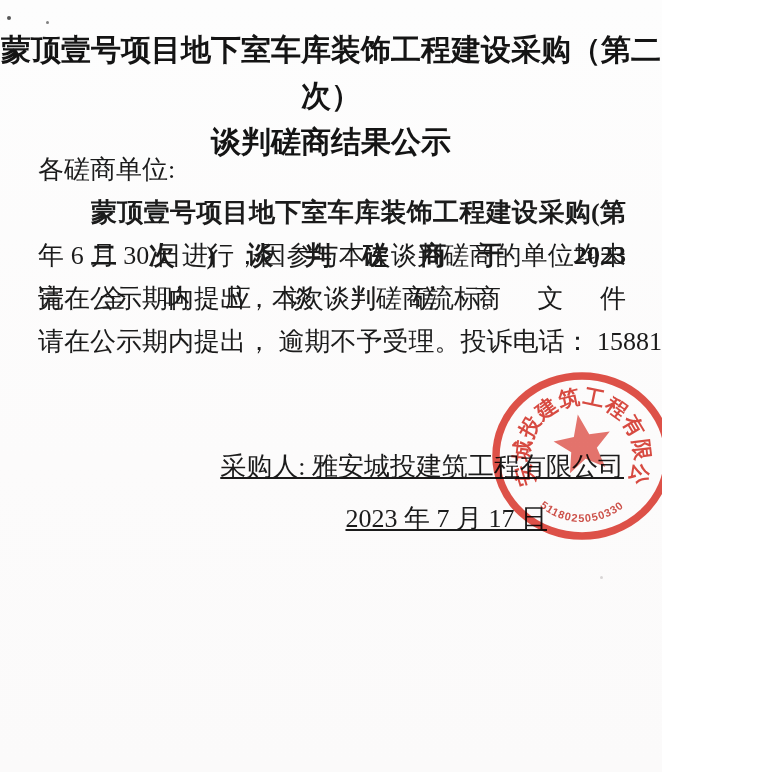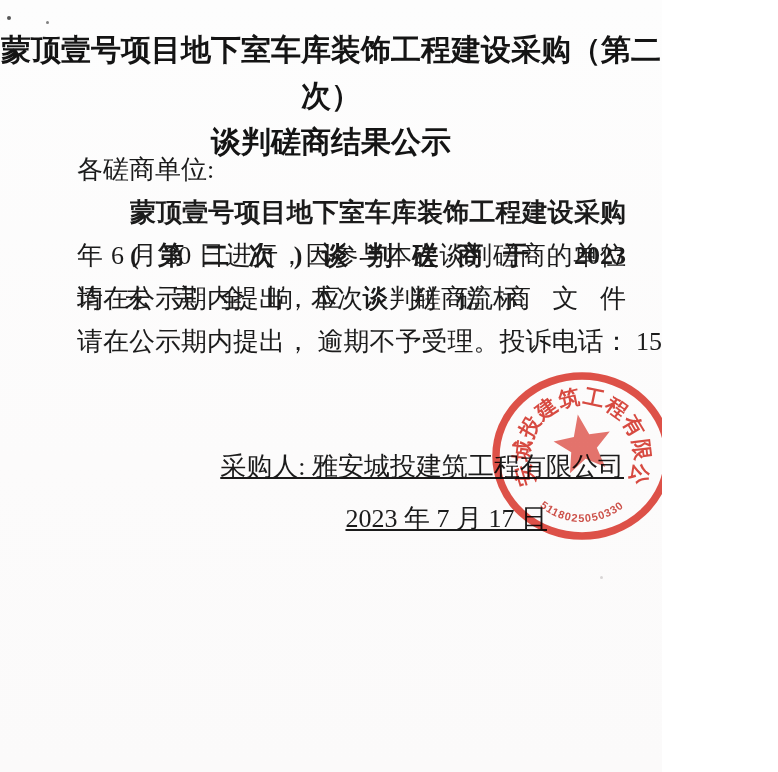--- a/index.html
+++ b/index.html
@@ -20,21 +20,20 @@
     color:#141414;
     letter-spacing:0px;
   }
   .body-block{
     position:absolute;left:38px;right:36px;top:148px;
   }
   .line{
     font-size:26px;line-height:43px;height:43px;
     white-space:nowrap;
     color:#1b1b1b;
-    margin-left:39px;
   }
   .just{
     white-space:normal;
     text-align:justify;
     text-align-last:justify;
   }
   .indent{padding-left:53px;font-weight:bold;}
   .sig-block{
     position:absolute;left:0;right:38px;top:449px;
     text-align:right;

